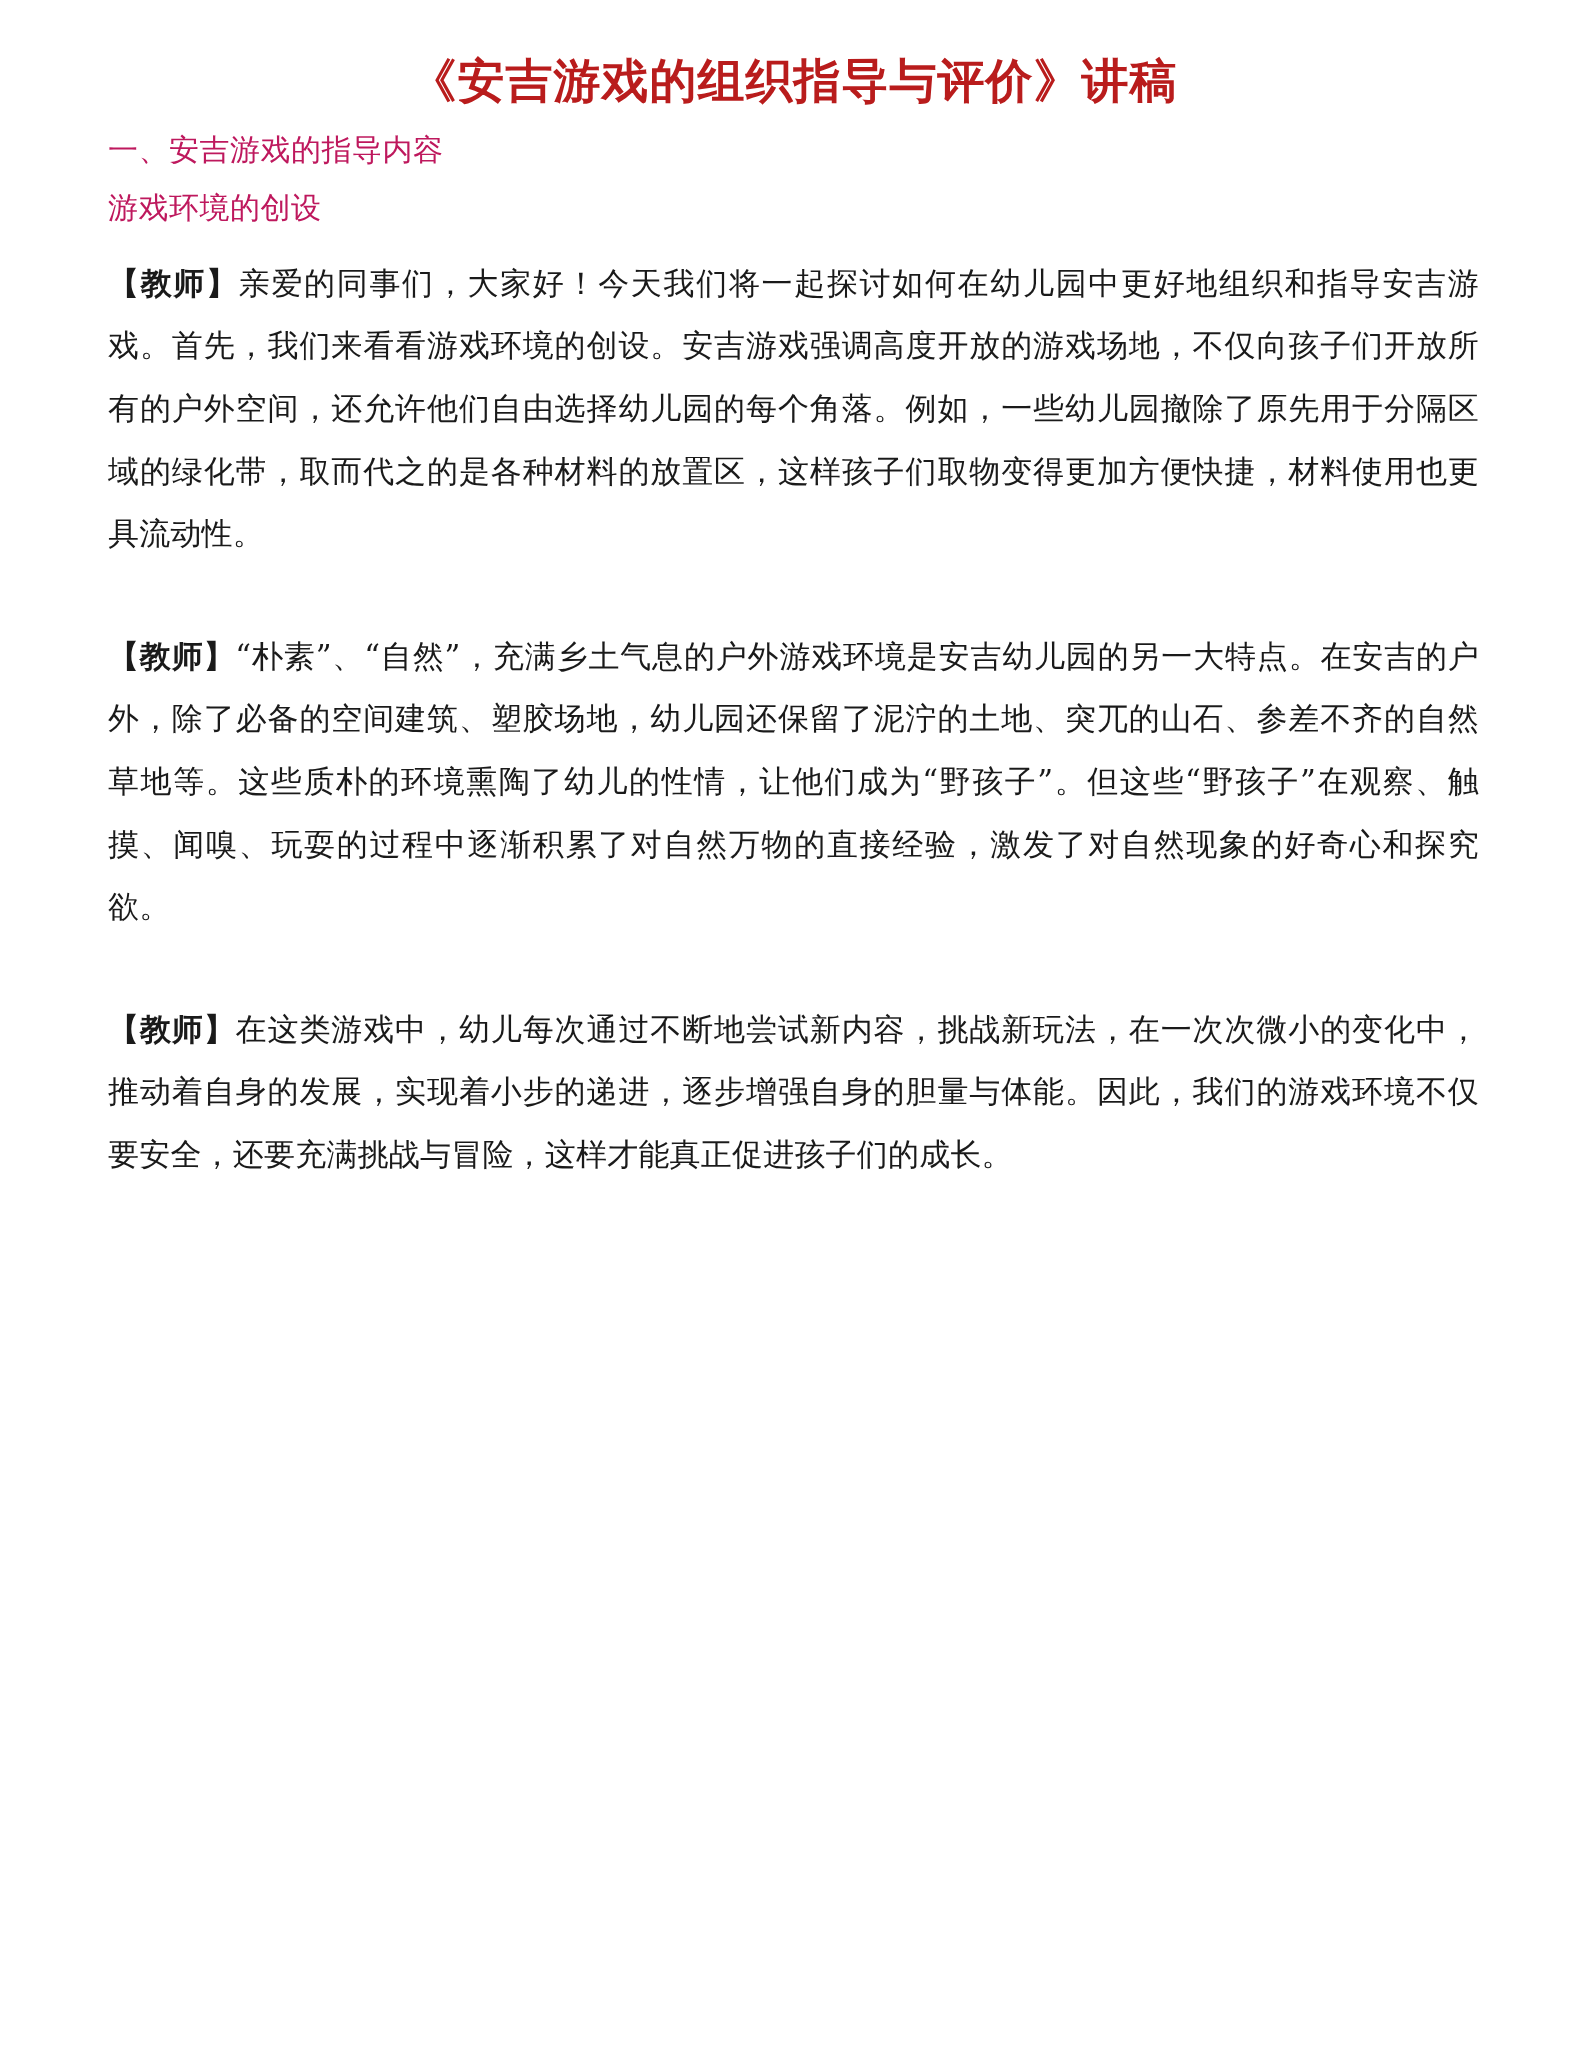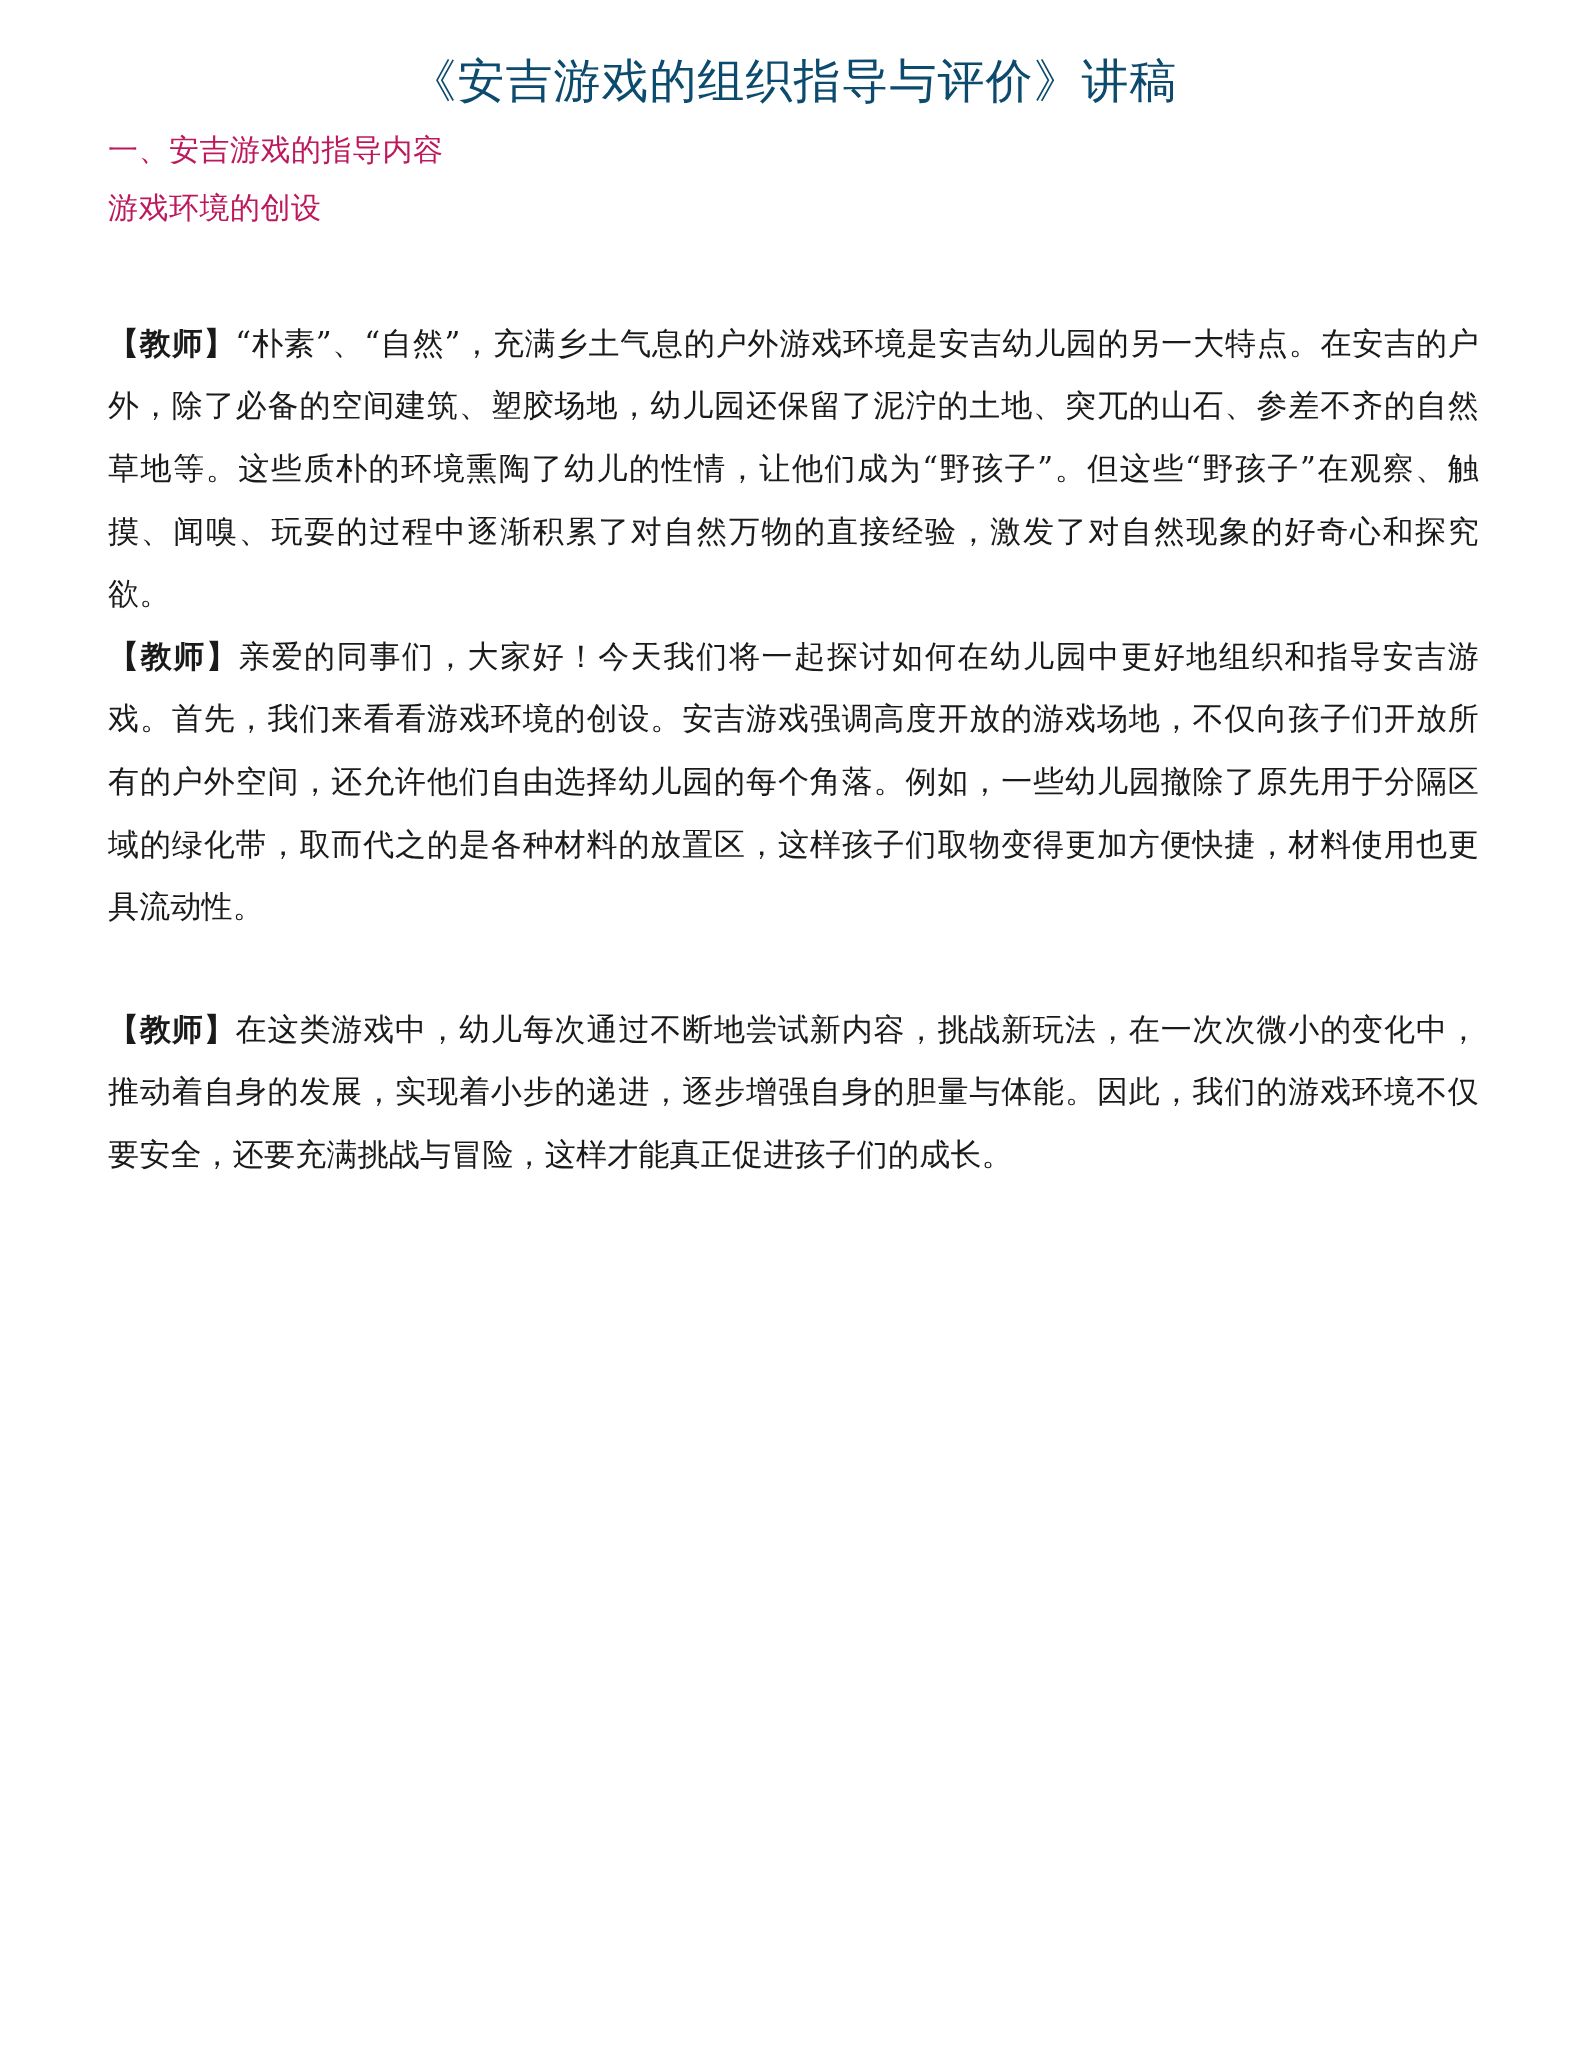--- a/index.html
+++ b/index.html
@@ -12,22 +12,22 @@
     width: 1587px;
     height: 2072px;
     background: #ffffff;
     box-sizing: border-box;
     padding: 48px 108px 0 108px;
     font-family: "DejaVu Serif", "Liberation Serif", serif;
     overflow: hidden;
   }
   .doc-title {
     font-size: 47px;
-    font-weight: normal;
-    color: #0c4a6e;
+    font-weight: bold;
+    color: #b91c1c;
     text-align: center;
     line-height: 1.42;
     letter-spacing: 1px;
     margin: 0 0 6px 0;
     white-space: nowrap;
   }
   .heading {
     font-size: 30px;
     color: #be185d;
     line-height: 1.95;
@@ -60,20 +60,20 @@
 <div class="page">
 
   <h1 class="doc-title">《安吉游戏的组织指导与评价》讲稿</h1>
 
   <p class="heading">一、安吉游戏的指导内容</p>
 
   <p class="heading">游戏环境的创设</p>
 
   <div class="gap-sm"></div>
 
+  <p class="para"><span class="speaker">【教师】</span><span>亲爱的同事们，大家好！今天我们将一起探讨如何在幼儿园中更好地组织和指导安吉游戏。首先，我们来看看游戏环境的创设。安吉游戏强调高度开放的游戏场地，不仅向孩子们开放所有的户外空间，还允许他们自由选择幼儿园的每个角落。例如，一些幼儿园撤除了原先用于分隔区域的绿化带，取而代之的是各种材料的放置区，这样孩子们取物变得更加方便快捷，材料使用也更具流动性。</span></p>
+
   <p class="para spaced"><span class="speaker">【教师】</span><span>“朴素”、“自然”，充满乡土气息的户外游戏环境是安吉幼儿园的另一大特点。在安吉的户外，除了必备的空间建筑、塑胶场地，幼儿园还保留了泥泞的土地、突兀的山石、参差不齐的自然草地等。这些质朴的环境熏陶了幼儿的性情，让他们成为“野孩子”。但这些“野孩子”在观察、触摸、闻嗅、玩耍的过程中逐渐积累了对自然万物的直接经验，激发了对自然现象的好奇心和探究欲。</span></p>
-
-  <p class="para"><span class="speaker">【教师】</span><span>亲爱的同事们，大家好！今天我们将一起探讨如何在幼儿园中更好地组织和指导安吉游戏。首先，我们来看看游戏环境的创设。安吉游戏强调高度开放的游戏场地，不仅向孩子们开放所有的户外空间，还允许他们自由选择幼儿园的每个角落。例如，一些幼儿园撤除了原先用于分隔区域的绿化带，取而代之的是各种材料的放置区，这样孩子们取物变得更加方便快捷，材料使用也更具流动性。</span></p>
 
   <p class="para spaced"><span class="speaker">【教师】</span><span>在这类游戏中，幼儿每次通过不断地尝试新内容，挑战新玩法，在一次次微小的变化中，推动着自身的发展，实现着小步的递进，逐步增强自身的胆量与体能。因此，我们的游戏环境不仅要安全，还要充满挑战与冒险，这样才能真正促进孩子们的成长。</span></p>
 
 
 </div>
 
 </body></html>

